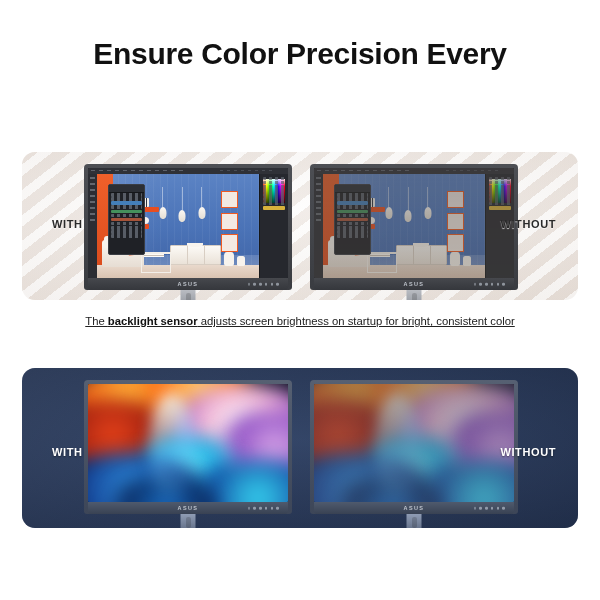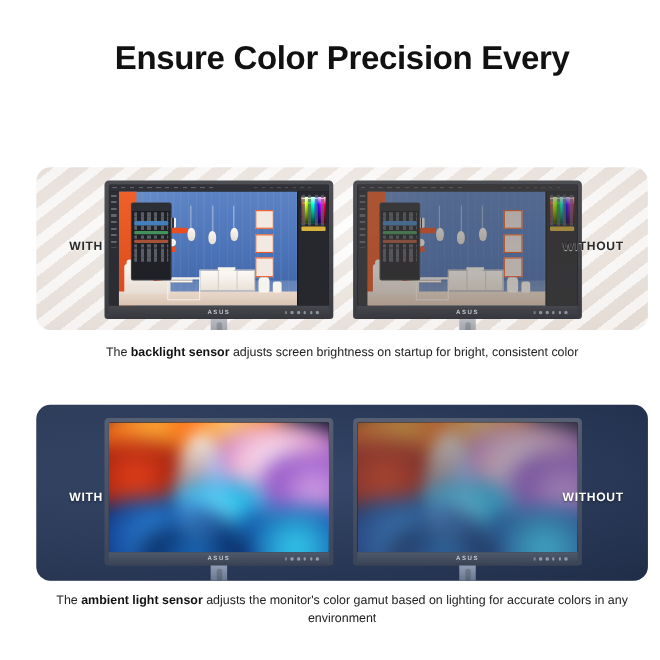--- a/index.html
+++ b/index.html
@@ -1,21 +1,21 @@
 <!DOCTYPE html>
 <html><head>
 <meta charset="utf-8">
 <style>
   html,body{margin:0;padding:0;}
   body{
     width:600px;height:600px;background:#ffffff;
     font-family:"Liberation Sans","DejaVu Sans",sans-serif;
     overflow:hidden;position:relative;
   }
-  .stage{position:absolute;inset:0;margin-left:11px;}
+  .stage{position:absolute;inset:0;}
 
   
   .headline{
     position:absolute;left:0;top:36px;width:600px;
     text-align:center;color:#111111;
     font-size:30px;font-weight:700;line-height:36px;
     letter-spacing:-0.3px;
   }
   .headline .l2{display:block;}
 
@@ -450,21 +450,21 @@
               <i></i>
               <i></i>
               <i></i>
           </span>
         </div>
       </div>
       <div class="stand-neck" style="top:126px;height:18px;"></div>
     </div>
   </div>
 
-  <div class="caption" style="top:313px;">
+  <div class="caption" style="top:313px;text-decoration:underline;">
     <span>The </span><b>backlight sensor</b><span> adjusts screen brightness on startup for bright, consistent color</span>
   </div>
 
   <div class="panel panel-dark">
 
     <div class="side-label label-white" style="left:30px;top:78px;">WITH</div>
     <div class="side-label label-white" style="right:22px;top:78px;">WITHOUT</div>
 
     <div class="monitor mon-dark" style="left:62px;top:12px;width:208px;">
       <div class="mon-body">
@@ -528,17 +528,14 @@
               <i></i>
               <i></i>
               <i></i>
           </span>
         </div>
       </div>
       <div class="stand-neck" style="top:134px;height:18px;"></div>
     </div>
   </div>
 
-  <div class="caption" style="top:538px;">
-    <span>The </span><b>ambient light sensor</b><span> adjusts the monitor's color gamut based on lighting for accurate colors in any environment</span>
-  </div>
 
 </div>
 
 </body></html>

